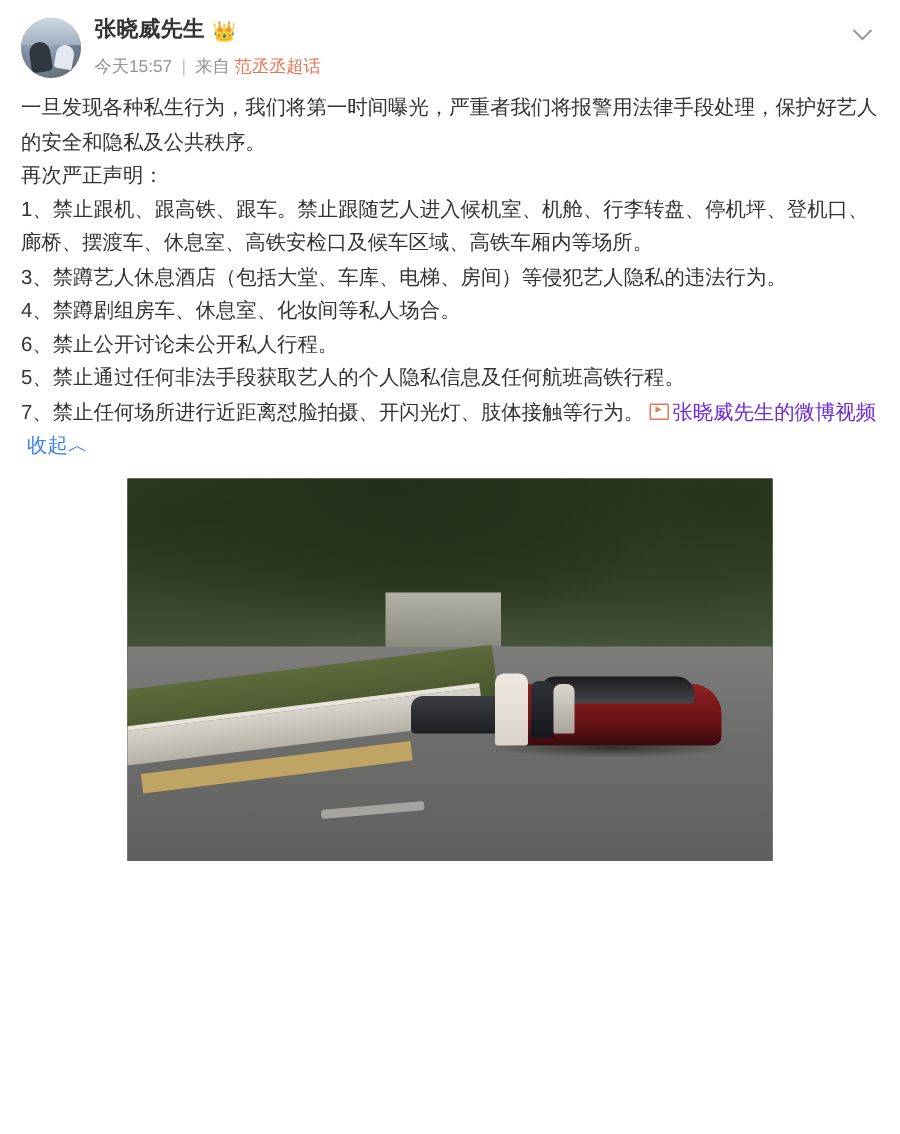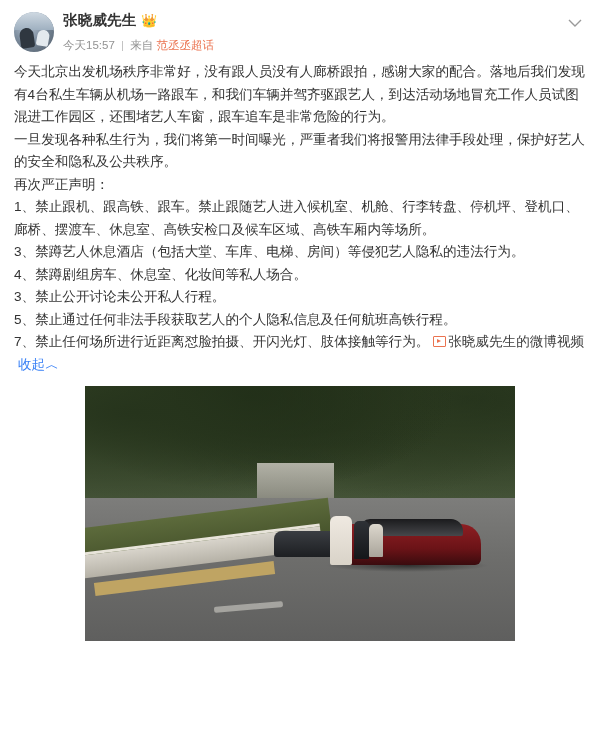--- a/index.html
+++ b/index.html
@@ -123,21 +123,21 @@
     margin: 0;
   }
   .topic {
     color: #eb7350;
   }
   .heart {
     color: #f0614a;
     font-size: 13px;
   }
   .video-link {
-    color: #404040;
+    color: #6d28d9;
     display: inline;
     font-family: Liberation Serif, serif;
   }
   .collapse-btn {
     color: #3b82f6;
     margin-left: 4px;
     cursor: pointer;
   }
   .vid-icon {
     display: inline-block;
@@ -271,27 +271,26 @@
       </div>
     </div>
     <div class="chevron">
       <svg width="18" height="18" viewBox="0 0 18 18">
         <polyline points="3,6 9,12 15,6" fill="none" stroke="#9a9a9a" stroke-width="1.4"></polyline>
       </svg>
     </div>
   </div>
 
   <div class="content">
-    <p>今天北京出发机场秩序非常好，没有跟人员没有人廊桥跟拍，感谢大家的配合。落地后我们发现有4台私生车辆从机场一路跟车，和我们车辆并驾齐驱跟艺人，到达活动场地冒充工作人员试图混进工作园区，还围堵艺人车窗，跟车追车是非常危险的行为。</p>
     <p>一旦发现各种私生行为，我们将第一时间曝光，严重者我们将报警用法律手段处理，保护好艺人的安全和隐私及公共秩序。</p>
     <p>再次严正声明：</p>
     <p>1、禁止跟机、跟高铁、跟车。禁止跟随艺人进入候机室、机舱、行李转盘、停机坪、登机口、廊桥、摆渡车、休息室、高铁安检口及候车区域、高铁车厢内等场所。</p>
     <p>3、禁蹲艺人休息酒店（包括大堂、车库、电梯、房间）等侵犯艺人隐私的违法行为。</p>
     <p>4、禁蹲剧组房车、休息室、化妆间等私人场合。</p>
-    <p>3、禁止公开讨论未公开私人行程。</p>
+    <p>6、禁止公开讨论未公开私人行程。</p>
     <p>5、禁止通过任何非法手段获取艺人的个人隐私信息及任何航班高铁行程。</p>
     <p>
       <span>7、禁止任何场所进行近距离怼脸拍摄、开闪光灯、肢体接触等行为。</span>
       <span class="vid-icon"></span><span class="video-link">张晓威先生的微博视频</span><span class="collapse-btn"><span>收起</span><span>︿</span></span>
     </p>
   </div>
 
   <div class="media">
     <div class="ph-sky"></div>
     <div class="ph-trees"></div>

